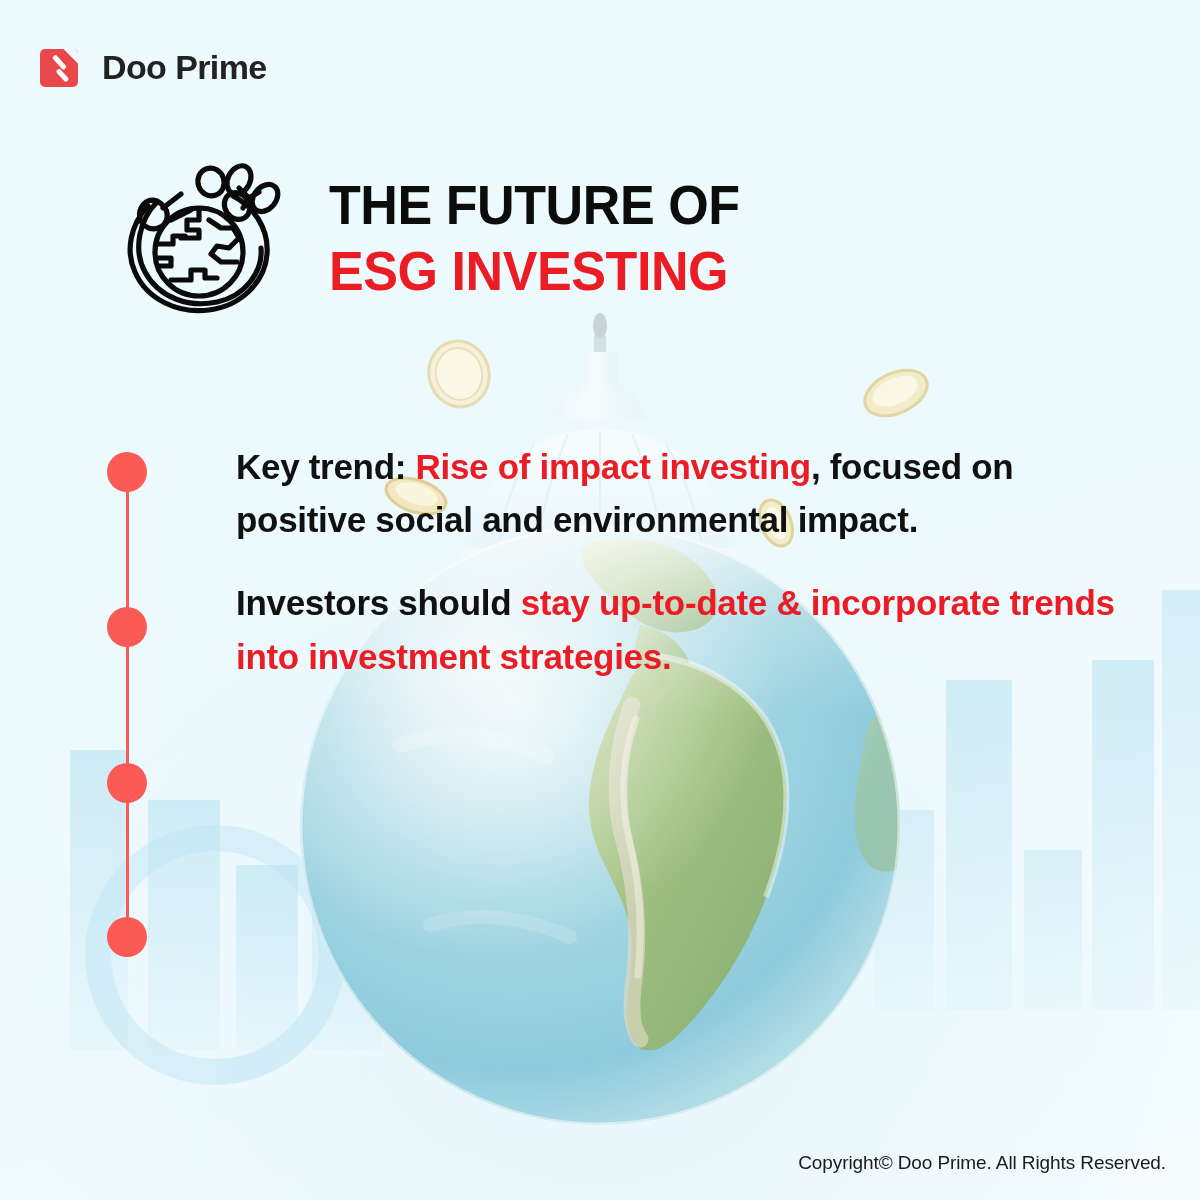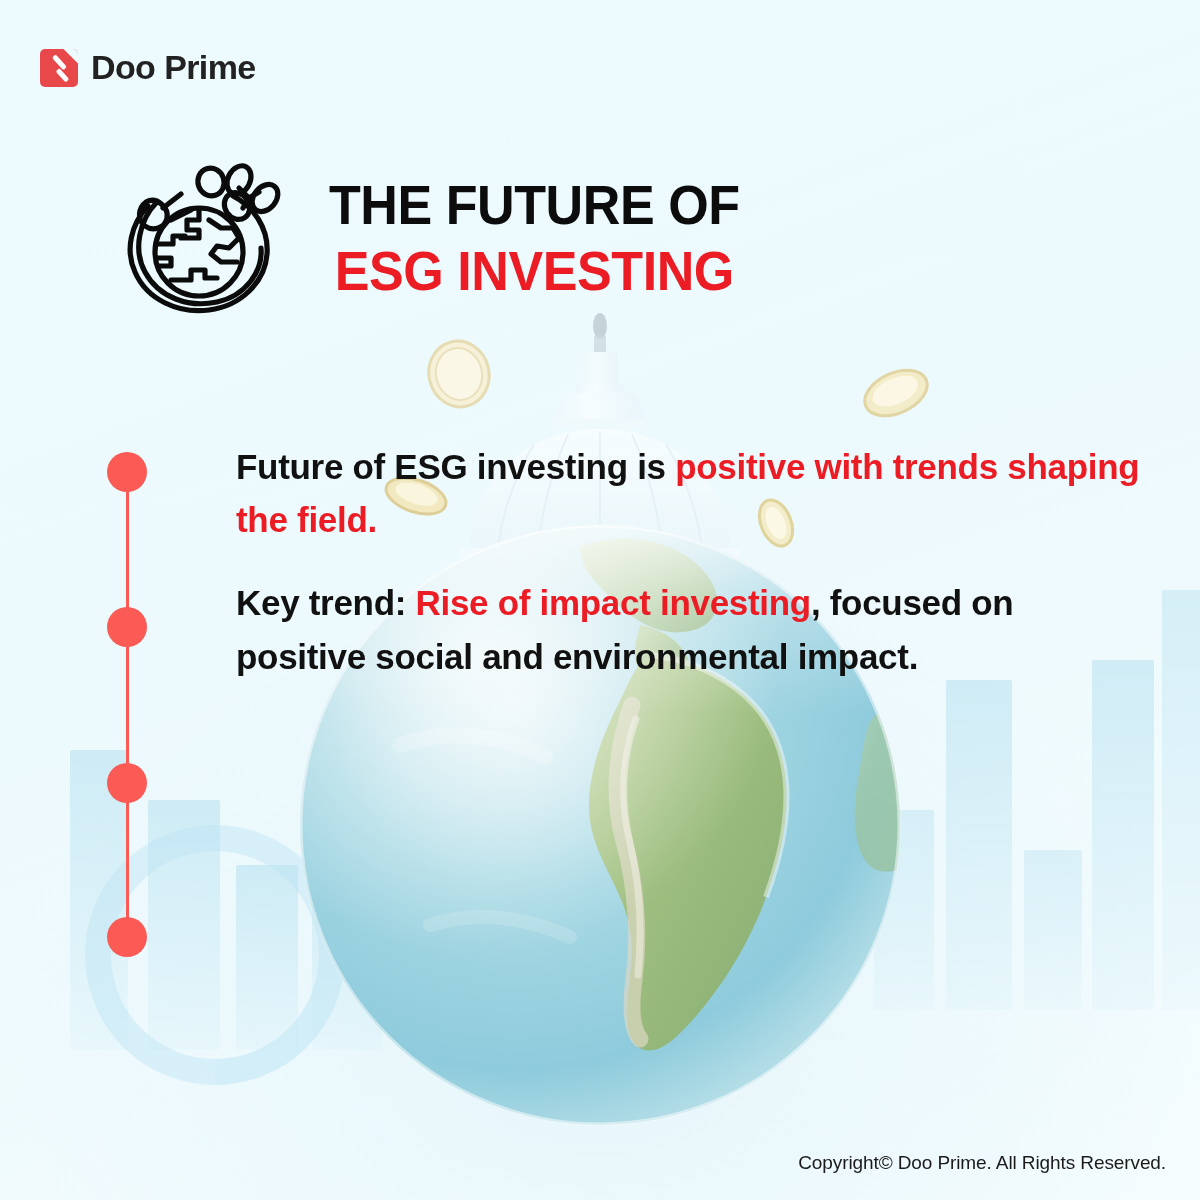--- a/index.html
+++ b/index.html
@@ -37,41 +37,41 @@
   }
 
   
   #capitol { position:absolute; left:50%; transform:translateX(-50%); bottom:250px; width:560px; height:640px; opacity:.58; }
   #globe   { position:absolute; left:50%; transform:translateX(-50%); bottom:55px;  width:640px; height:640px; }
 
   
   .coin { position:absolute; }
 
   
-  #logo { position:absolute; left:40px; top:48px; display:flex; align-items:center; gap:13px; }
+  #logo { position:absolute; left:40px; top:48px; display:flex; align-items:center; gap:24px; }
   #logo-mark {
     width:38px; height:38px; border-radius:5px;
     background:#e8484a; position:relative; overflow:hidden; flex:none;
   }
   #logo-mark .notch {
     position:absolute; right:0; top:0; width:15px; height:15px;
     background:#eefbfe; clip-path:polygon(100% 0, 100% 100%, 0 0);
   }
   #logo-mark .slash1 {
     position:absolute; width:4.5px; height:17px; background:#fff; border-radius:2px;
     left:17px; top:5px; transform:rotate(-42deg);
   }
   #logo-mark .slash2 {
     position:absolute; width:4.5px; height:15px; background:#fff; border-radius:2px;
     left:20px; top:19px; transform:rotate(-42deg);
   }
   #logo-text { font-size:34px; font-weight:bold; color:#222; letter-spacing:-.6px; }
 
   
-  #title-block { position:absolute; left:113px; top:158px; display:flex; align-items:center; gap:40px;text-align:center; }
+  #title-block { position:absolute; left:113px; top:158px; display:flex; align-items:center; gap:40px; }
   #esg-icon { width:176px; height:156px; flex:none; }
   #titles { padding-top:4px; }
   .title-line {
     font-size:56px; font-weight:bold; line-height:1.18;
     letter-spacing:-.5px; transform:scaleX(.93); transform-origin:left center;
     white-space:nowrap;
   }
   #title-line-1 { color:#0c0c0c; }
   #title-line-2 { color:#ec1c24; }
 
@@ -353,22 +353,22 @@
   <div id="timeline">
     <div id="timeline-line"></div>
     <div class="bullet-dot" style="top:0px;"></div>
     <div class="bullet-dot" style="top:155px;"></div>
     <div class="bullet-dot" style="top:311px;"></div>
     <div class="bullet-dot" style="top:465px;"></div>
   </div>
 
   <div id="bullets">
       <div class="bullet-item">
-        <div class="bullet-text"><span>Future of ESG investing is </span><span class="hl">positive with trends shaping the field.</span></div>
+        <div class="bullet-text"><span>Key trend: </span><span class="hl">Rise of impact investing</span><span>, focused on positive social and environmental impact.</span></div>
       </div>
       <div class="bullet-item">
-        <div class="bullet-text"><span>Key trend: </span><span class="hl">Rise of impact investing</span><span>, focused on positive social and environmental impact.</span></div>
+        <div class="bullet-text"><span>Investors should </span><span class="hl">stay up-to-date &amp; incorporate trends into investment strategies.</span></div>
       </div>
     </div>
 
   <div id="footer">Copyright© Doo Prime. All Rights Reserved.</div>
 
 </div>
 
 </body></html>

